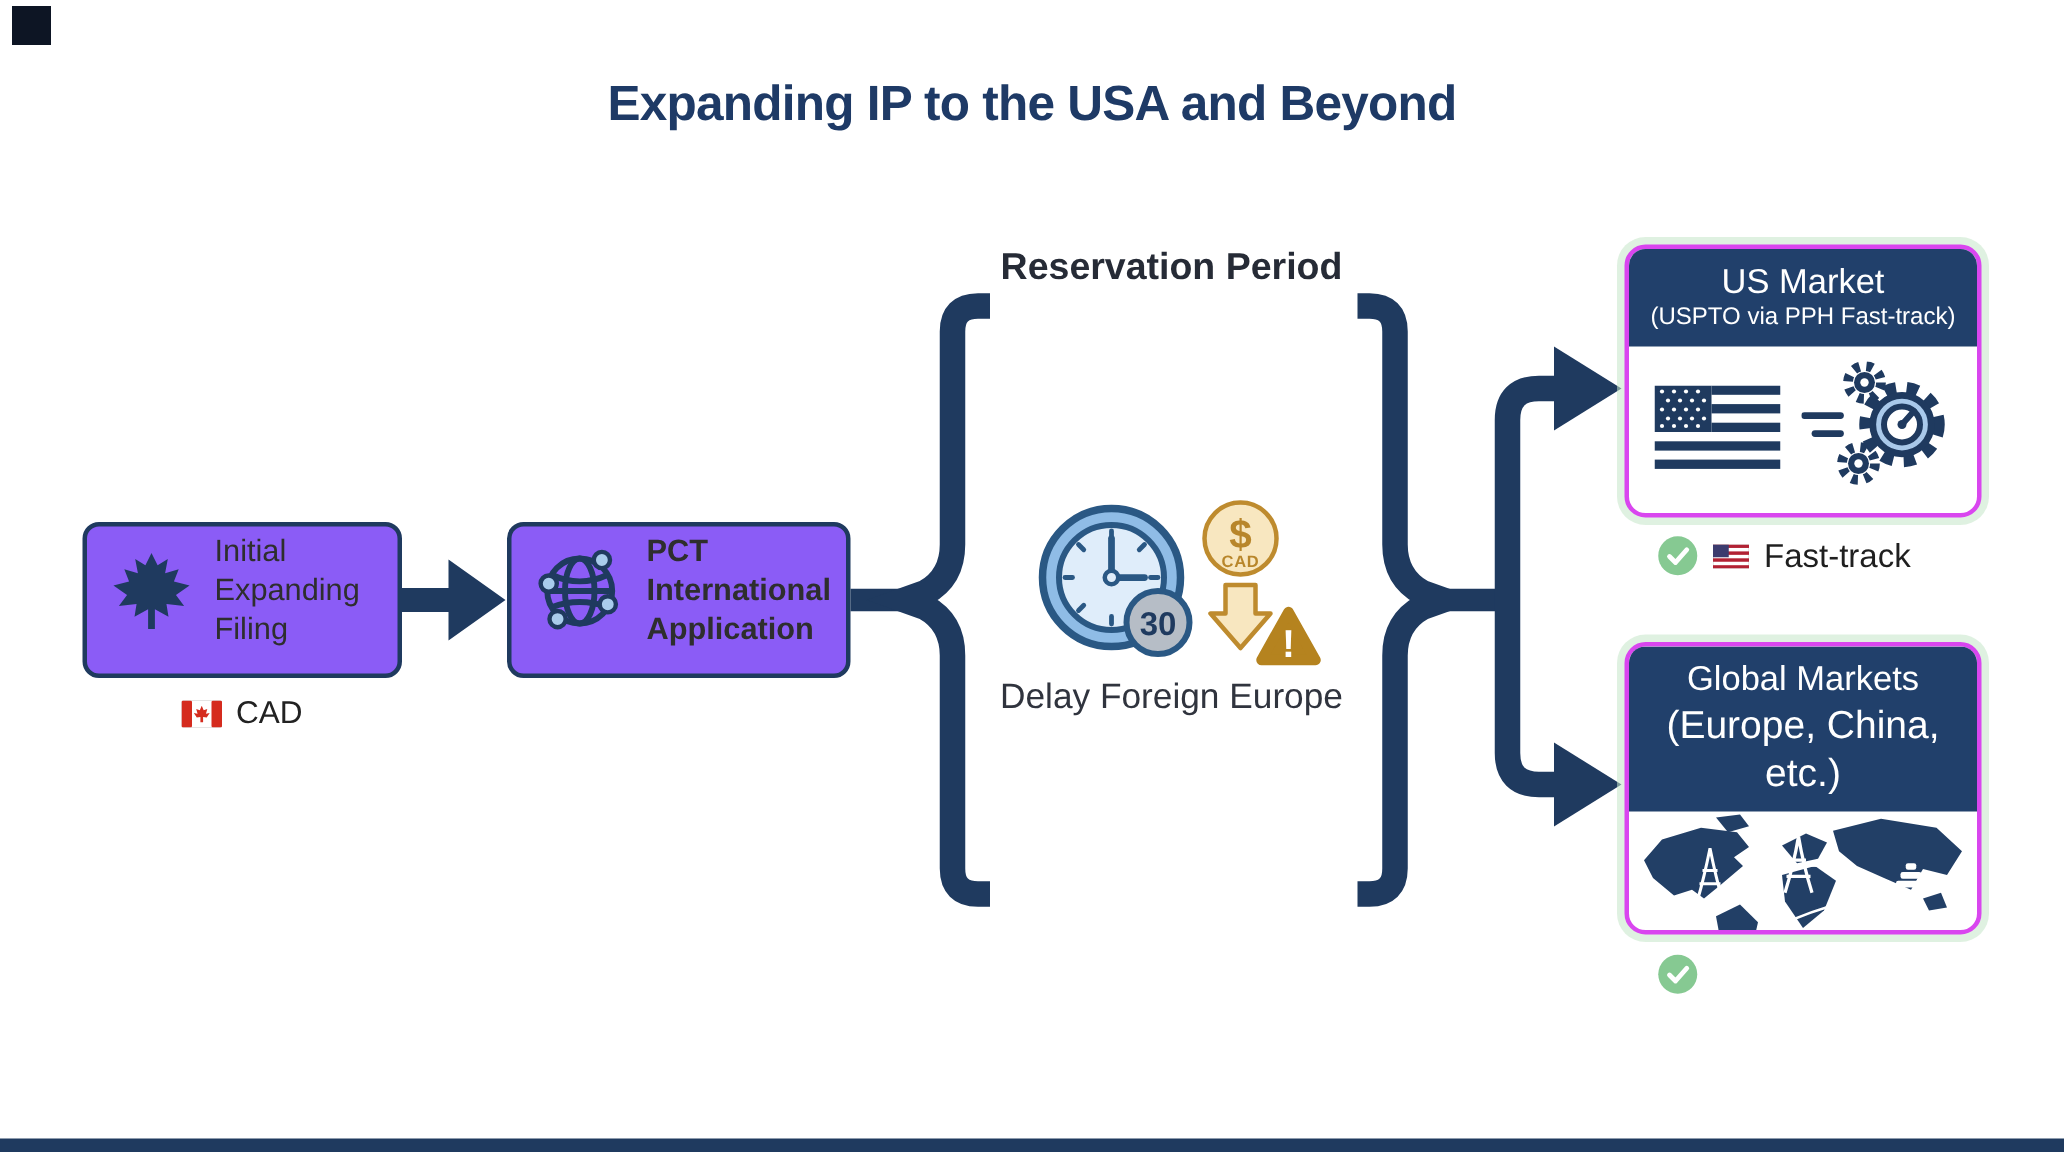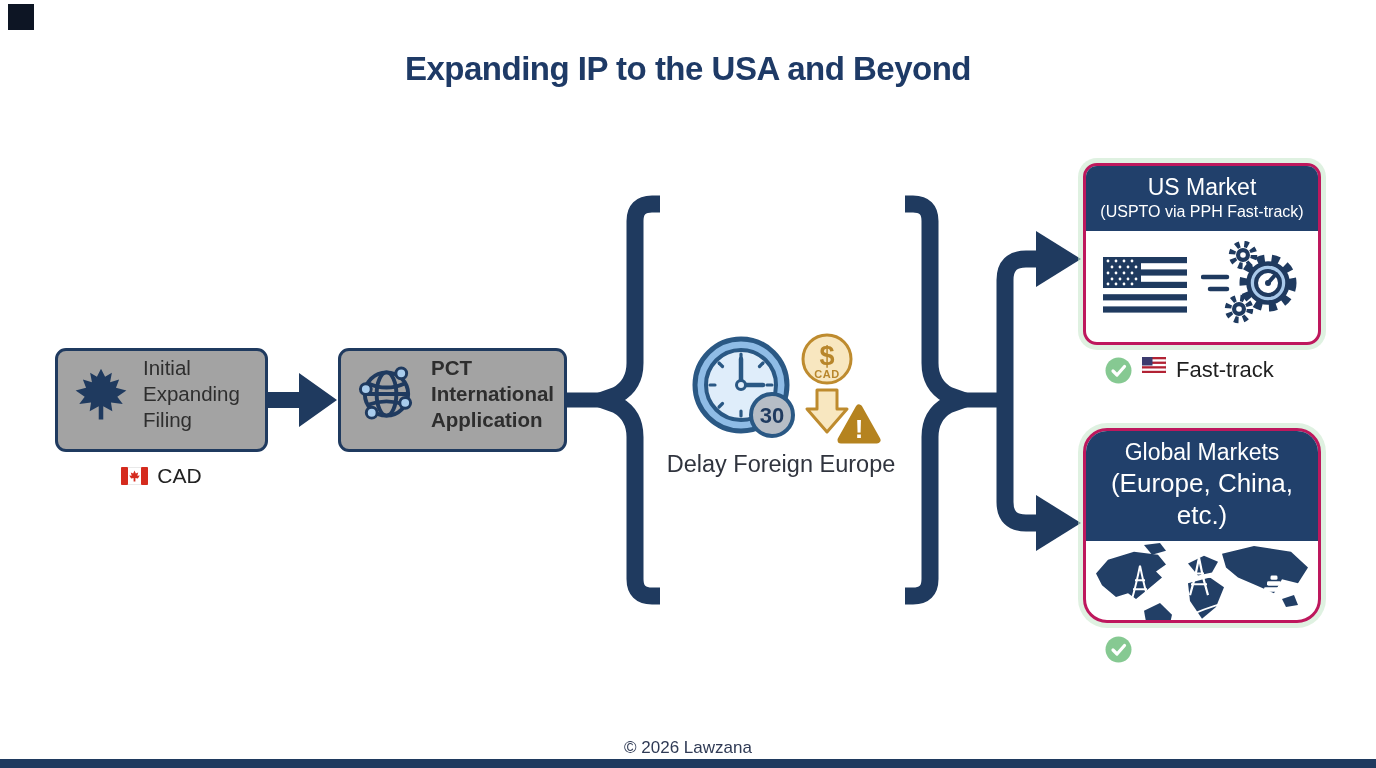--- a/index.html
+++ b/index.html
@@ -6,48 +6,48 @@
   .canvas{position:relative;width:1376px;height:768px;background:#ffffff;overflow:hidden;
           font-family:"Liberation Sans", sans-serif;}
   .abs{position:absolute;}
 
   .corner-mark{left:8px;top:4px;width:26px;height:26px;background:#0d1524;}
 
   .title{left:0;right:0;top:50px;text-align:center;font-size:33px;font-weight:800;
          color:#1e3a66;letter-spacing:-0.5px;}
 
   
-  .step-box{background:#a3a3a3;border:3.5px solid #1f3a5f;border-radius:11px;
+  .step-box{background:#8b5cf6;border:3.5px solid #1f3a5f;border-radius:11px;
             display:flex;align-items:center;box-sizing:border-box;padding:0 10px 12px 14px;gap:13px;}
   .box1{left:55px;top:348px;width:213px;height:104px;}
   .box2{left:338px;top:348px;width:229px;height:104px;font-weight:bold;}
   .step-text{font-size:20.5px;line-height:1.26;color:#2e2e2e;}
 
   .cad-row{left:55px;top:464px;width:213px;display:flex;align-items:center;
            justify-content:center;gap:9px;}
   .cad-label{font-size:21px;color:#222;}
 
   
   .res-heading{left:600px;top:164px;width:362px;text-align:center;font-size:25px;
                font-weight:bold;color:#262b36;line-height:1.14;}
   .res-caption{left:600px;top:451px;width:362px;text-align:center;font-size:23.5px;color:#30343e;}
 
   
-  .card{left:1083px;width:238px;background:#fff;border:3px solid #be185d;border-radius:14px;
+  .card{left:1083px;width:238px;background:#fff;border:3px solid #d946ef;border-radius:14px;
         box-shadow:0 0 0 5px rgba(196,230,201,0.55);box-sizing:border-box;overflow:hidden;}
   .card-us{top:163px;height:182px;}
-  .card-global{top:428px;height:195px;border-radius:24px;}
+  .card-global{top:428px;height:195px;}
   .card-header{background:#21406b;color:#fff;text-align:center;padding:8px 4px 9px 4px;}
   .card-title{font-size:23px;line-height:1.2;}
   .card-sub{font-size:16px;line-height:1.25;}
   .card-global .card-sub{font-size:26px;}
   .card-body{display:flex;align-items:center;justify-content:center;gap:14px;height:calc(100% - 67px);}
   .card-global .card-body{padding:0;}
 
-  .benefit-row{display:flex;gap:10px;}
+  .benefit-row{display:flex;align-items:center;gap:10px;}
   .benefit-us{left:1105px;top:357px;}
   .benefit-global{left:1105px;top:636px;}
   .benefit-label{font-size:22px;color:#1f1f1f;}
 
   .footer-text{left:0;right:0;top:738px;text-align:center;font-size:17px;color:#2f3a55;}
   .bottom-bar{left:0;bottom:0;width:1376px;height:9px;background:#1f3a5f;}
 
   svg{display:block;}
 </style>
 </head>
@@ -116,20 +116,21 @@
       </g>
     </svg>
     <div class="step-text">
       <div>PCT</div>
       <div>International</div>
       <div>Application</div>
     </div>
   </div>
 
   <div class="abs res-heading">
+    <div>Reservation Period</div>
   </div>
 
   <svg class="abs" style="left:688px;top:332px;" width="108" height="108" viewBox="0 0 108 108">
     <circle cx="53" cy="53" r="46" fill="#8fbce6" stroke="#2a5884" stroke-width="5"></circle>
     <circle cx="53" cy="53" r="35" fill="#dfedfa" stroke="#2a5884" stroke-width="4"></circle>
     <g stroke="#2a5884" stroke-width="3.2" stroke-linecap="round">
       <line x1="53" y1="22" x2="53" y2="27"></line>
       <line x1="75" y1="31" x2="71.5" y2="34.5"></line>
       <line x1="84" y1="53" x2="79" y2="53"></line>
       <line x1="75" y1="75" x2="71.5" y2="71.5"></line>
@@ -290,16 +291,15 @@
     </div>
   </div>
 
   <div class="abs benefit-row benefit-global">
     <svg width="27" height="27" viewBox="0 0 27 27">
       <circle cx="13.5" cy="13.5" r="13" fill="#86c992"></circle>
       <path d="M8 14 L12 18 L19.5 9.5" stroke="#ffffff" stroke-width="3.2" fill="none" stroke-linecap="round" stroke-linejoin="round"></path>
     </svg>
   </div>
 
-  <div class="abs footer-text">© 2026 Lawzana</div>
   <div class="abs bottom-bar"></div>
 
 </div>
 
 </body></html>

